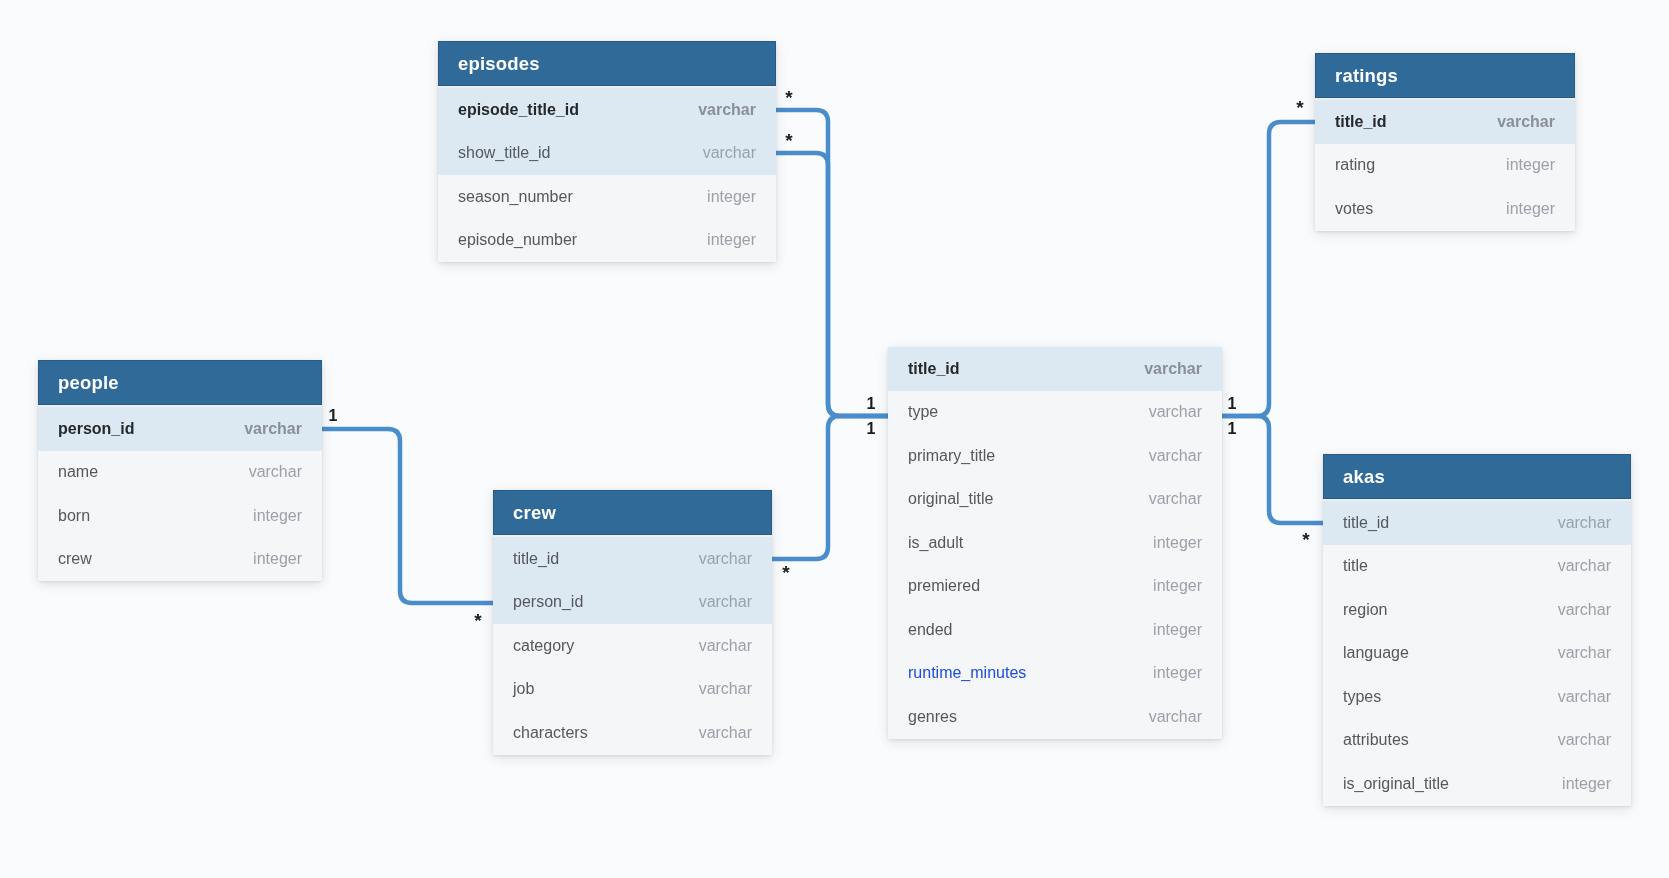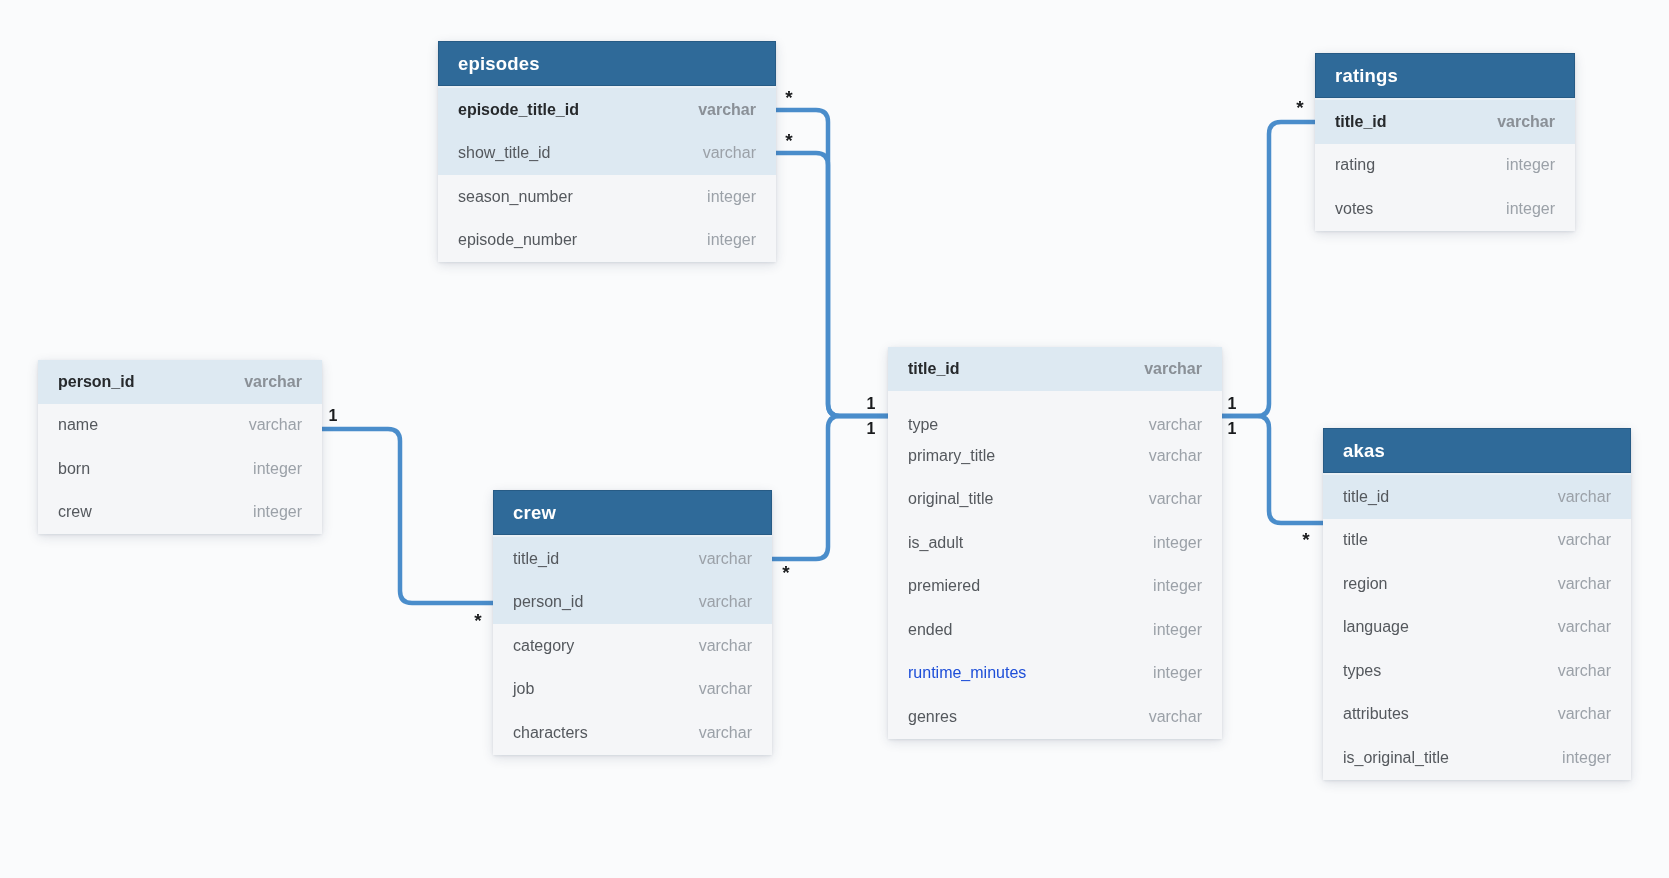--- a/index.html
+++ b/index.html
@@ -108,20 +108,23 @@
       <div class="trow" style="background: rgb(245, 246, 248);">
         <span class="col-name" style="color: rgb(84, 88, 93);">rating</span>
         <span class="col-type" style="color: rgb(155, 161, 168);">integer</span>
       </div>
       <div class="trow" style="background: rgb(245, 246, 248);">
         <span class="col-name" style="color: rgb(84, 88, 93);">votes</span>
         <span class="col-type" style="color: rgb(155, 161, 168);">integer</span>
       </div>
     </div>
     <div class="db-table" style="left: 38px; top: 360px; width: 284px;">
+      <div class="thead" style="background: rgb(47, 106, 153);">
+        <span style="color: rgb(255, 255, 255);">people</span>
+      </div>
       <div class="trow" style="background: rgb(221, 233, 242);">
         <span class="col-name" style="color: rgb(38, 41, 44); font-weight: bold;">person_id</span>
         <span class="col-type" style="color: rgb(138, 144, 151); font-weight: bold;">varchar</span>
       </div>
       <div class="trow" style="background: rgb(245, 246, 248);">
         <span class="col-name" style="color: rgb(84, 88, 93);">name</span>
         <span class="col-type" style="color: rgb(155, 161, 168);">varchar</span>
       </div>
       <div class="trow" style="background: rgb(245, 246, 248);">
         <span class="col-name" style="color: rgb(84, 88, 93);">born</span>
@@ -155,21 +158,21 @@
       <div class="trow" style="background: rgb(245, 246, 248);">
         <span class="col-name" style="color: rgb(84, 88, 93);">characters</span>
         <span class="col-type" style="color: rgb(155, 161, 168);">varchar</span>
       </div>
     </div>
     <div class="db-table" style="left: 888px; top: 347px; width: 334px;">
       <div class="trow" style="background: rgb(221, 233, 242);">
         <span class="col-name" style="color: rgb(38, 41, 44); font-weight: bold;">title_id</span>
         <span class="col-type" style="color: rgb(138, 144, 151); font-weight: bold;">varchar</span>
       </div>
-      <div class="trow" style="background: rgb(245, 246, 248); align-items: flex-end;">
+      <div class="trow" style="background: rgb(245, 246, 248);">
         <span class="col-name" style="color: rgb(84, 88, 93);">type</span>
         <span class="col-type" style="color: rgb(155, 161, 168);">varchar</span>
       </div>
       <div class="trow" style="background: rgb(245, 246, 248);">
         <span class="col-name" style="color: rgb(84, 88, 93);">primary_title</span>
         <span class="col-type" style="color: rgb(155, 161, 168);">varchar</span>
       </div>
       <div class="trow" style="background: rgb(245, 246, 248);">
         <span class="col-name" style="color: rgb(84, 88, 93);">original_title</span>
         <span class="col-type" style="color: rgb(155, 161, 168);">varchar</span>
@@ -188,21 +191,21 @@
       </div>
       <div class="trow" style="background: rgb(245, 246, 248);">
         <span class="col-name" style="color: #1d4ed8; text-align: center;">runtime_minutes</span>
         <span class="col-type" style="color: rgb(155, 161, 168);">integer</span>
       </div>
       <div class="trow" style="background: rgb(245, 246, 248);">
         <span class="col-name" style="color: rgb(84, 88, 93);">genres</span>
         <span class="col-type" style="color: rgb(155, 161, 168);">varchar</span>
       </div>
     </div>
-    <div class="db-table" style="left: 1323px; top: 428px; width: 308px;">
+    <div class="db-table" style="left: 1323px; top: 454px; width: 308px;">
       <div class="thead" style="background: rgb(47, 106, 153);">
         <span style="color: rgb(255, 255, 255);">akas</span>
       </div>
       <div class="trow" style="background: rgb(221, 233, 242);">
         <span class="col-name" style="color: rgb(84, 88, 93);">title_id</span>
         <span class="col-type" style="color: rgb(155, 161, 168);">varchar</span>
       </div>
       <div class="trow" style="background: rgb(245, 246, 248);">
         <span class="col-name" style="color: rgb(84, 88, 93);">title</span>
         <span class="col-type" style="color: rgb(155, 161, 168);">varchar</span>

